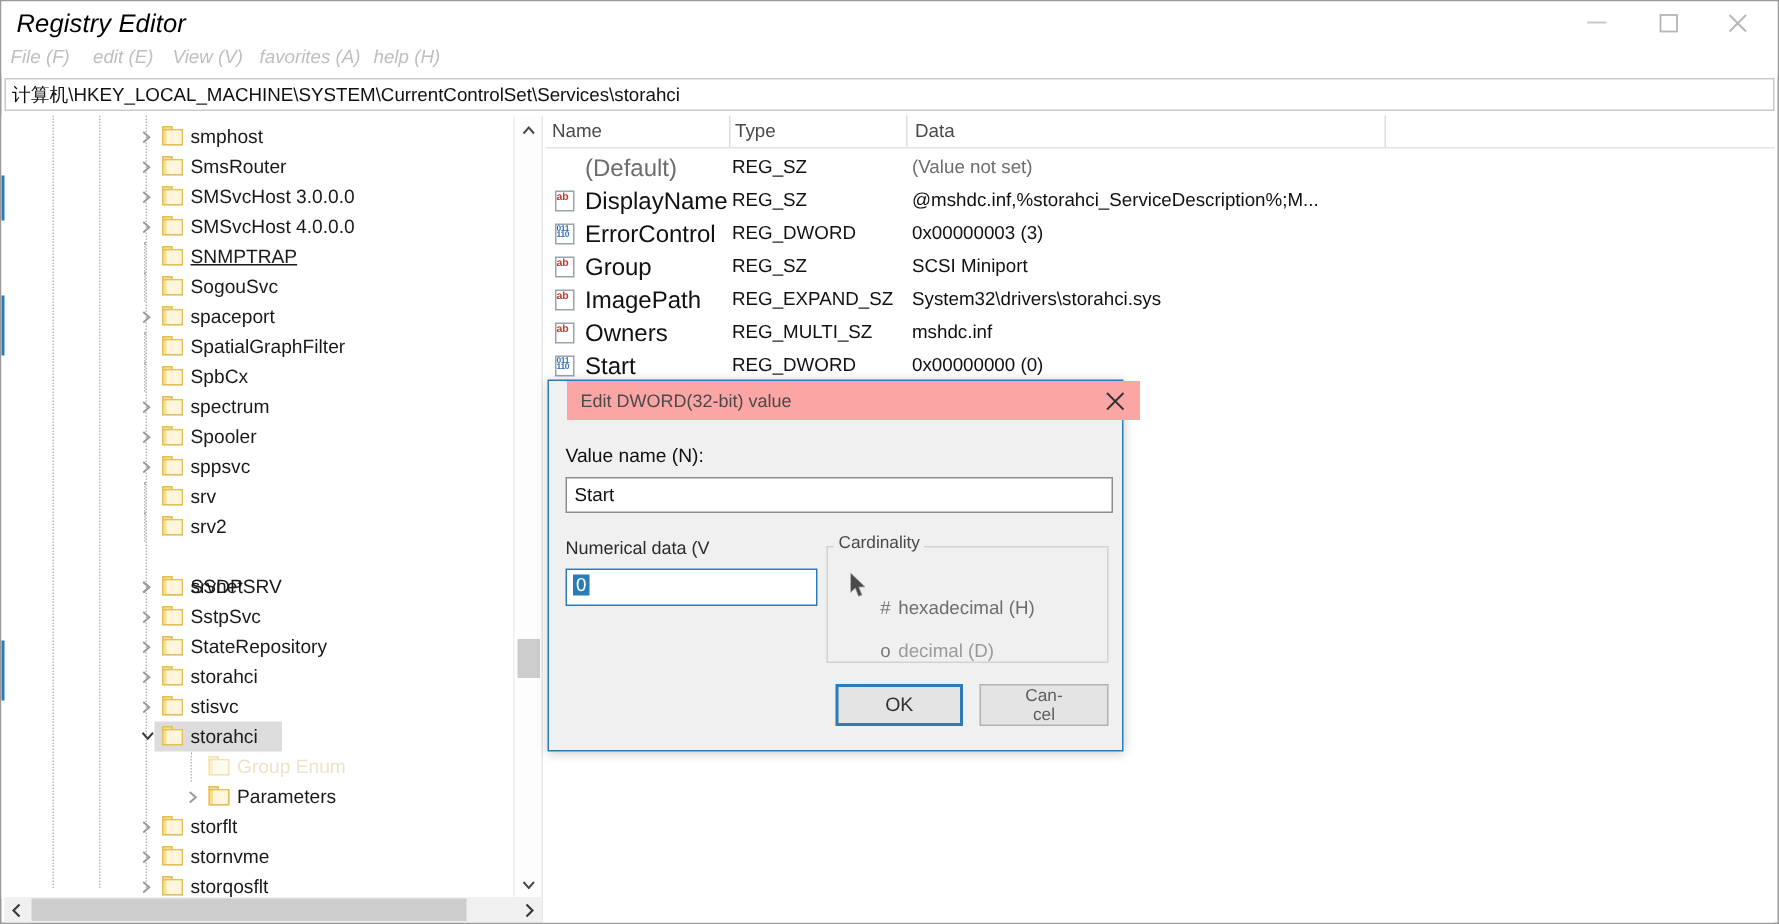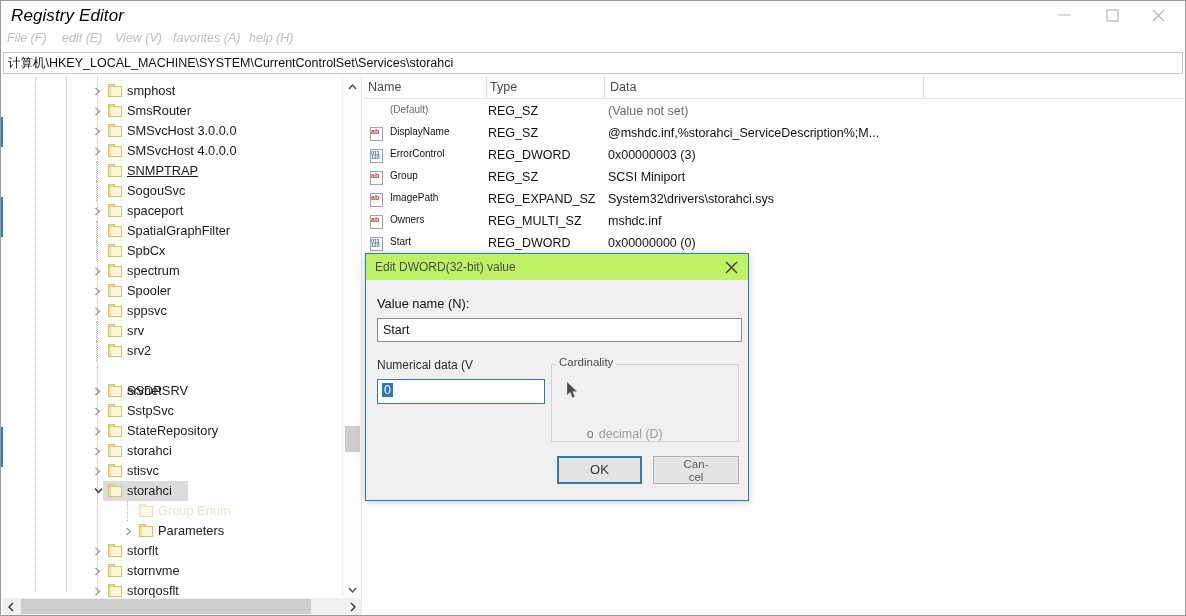--- a/index.html
+++ b/index.html
@@ -75,38 +75,38 @@
             border-left:1px solid #e6e6e6;}
 
   
   .valpane{position:absolute;left:363px;top:76px;width:819px;height:538px;background:#fff;}
   .vhead{position:absolute;left:0;top:0;width:819px;height:21px;background:#fff;
          border-bottom:1px solid #e4e4e4;}
   .vhead .hcell{position:absolute;top:3px;font-size:12.5px;color:#4a4a4a;white-space:pre;}
   .vhead .hsep{position:absolute;top:0;width:0;height:21px;border-left:1px solid #dcdcdc;}
 
   .vrow{position:absolute;left:0;width:819px;height:20px;}
-  .vrow .vname{position:absolute;left:26px;top:2px;font-size:10px;color:#111;white-space:pre;}
+  .vrow .vname{position:absolute;left:26px;top:2px;font-size:16px;color:#111;white-space:pre;}
   .vrow .vtype{position:absolute;left:124px;top:2px;font-size:12.5px;color:#111;white-space:pre;}
   .vrow .vdata{position:absolute;left:244px;top:2px;font-size:12.5px;color:#111;white-space:pre;}
   .vrow.dim .vname,.vrow.dim .vdata{color:#6d6d6d;}
 
   .vicon{position:absolute;left:6px;top:3px;width:14px;height:14px;}
   .vicon .pg{position:absolute;left:0;top:0;width:13px;height:14px;background:#fff;
              border:1px solid #9aa4ad;box-sizing:border-box;}
   .vicon .tg{position:absolute;left:1px;top:2px;font-size:7px;line-height:5px;
              font-family:"Liberation Sans",sans-serif;font-weight:bold;}
   .vicon.ab .tg{color:#c0392b;}
   .vicon.dw .tg{color:#2e6fb7;font-size:5.6px;line-height:4.4px;letter-spacing:-.2px;}
 
   
   .dialog{position:absolute;left:364px;top:252px;width:384px;height:248px;
           background:#f0f0f0;border:1px solid #2b7bb9;box-sizing:border-box;
           box-shadow:0 1px 7px rgba(0,0,0,.22);}
-  .dlg-title{position:absolute;left:0;top:0;width:382px;height:26px;background:#bef264;}
+  .dlg-title{position:absolute;left:12px;top:0;width:382px;height:26px;background:#fca5a5;}
   .dlg-title .t{position:absolute;left:9px;top:6px;font-size:12px;color:#4a4a4a;white-space:pre;}
   .dlg-close{position:absolute;right:0;top:0;width:34px;height:26px;}
   .dlg-close svg{position:absolute;left:11px;top:7px;}
 
   .lbl-vn{position:absolute;left:11px;top:42px;font-size:12.8px;color:#111;}
   .inp-vn{position:absolute;left:11px;top:64px;width:365px;height:24px;
           background:#fff;border:1px solid #8c8c8c;box-sizing:border-box;}
   .inp-vn span{position:absolute;left:5px;top:4px;font-size:12.5px;color:#111;}
 
   .lbl-nd{position:absolute;left:11px;top:104px;font-size:12px;color:#2b2b2b;white-space:pre;}
@@ -666,20 +666,23 @@
     </div>
 
     <div class="lbl-nd">Numerical data (V</div>
     <div class="inp-nd">
       <span class="selv">0</span>
     </div>
 
     <div class="grp"></div>
     <div class="grp-cap">Cardinality</div>
 
+    <div class="radio r-hex">
+      <span class="mk">#</span><span>hexadecimal (H)</span>
+    </div>
     <div class="radio r-dec">
       <span class="mk">o</span><span>decimal (D)</span>
     </div>
 
     <div class="btn btn-ok">
       <span>OK</span>
     </div>
     <div class="btn btn-cancel">
       <span>Can-</span>
       <span>cel</span>

